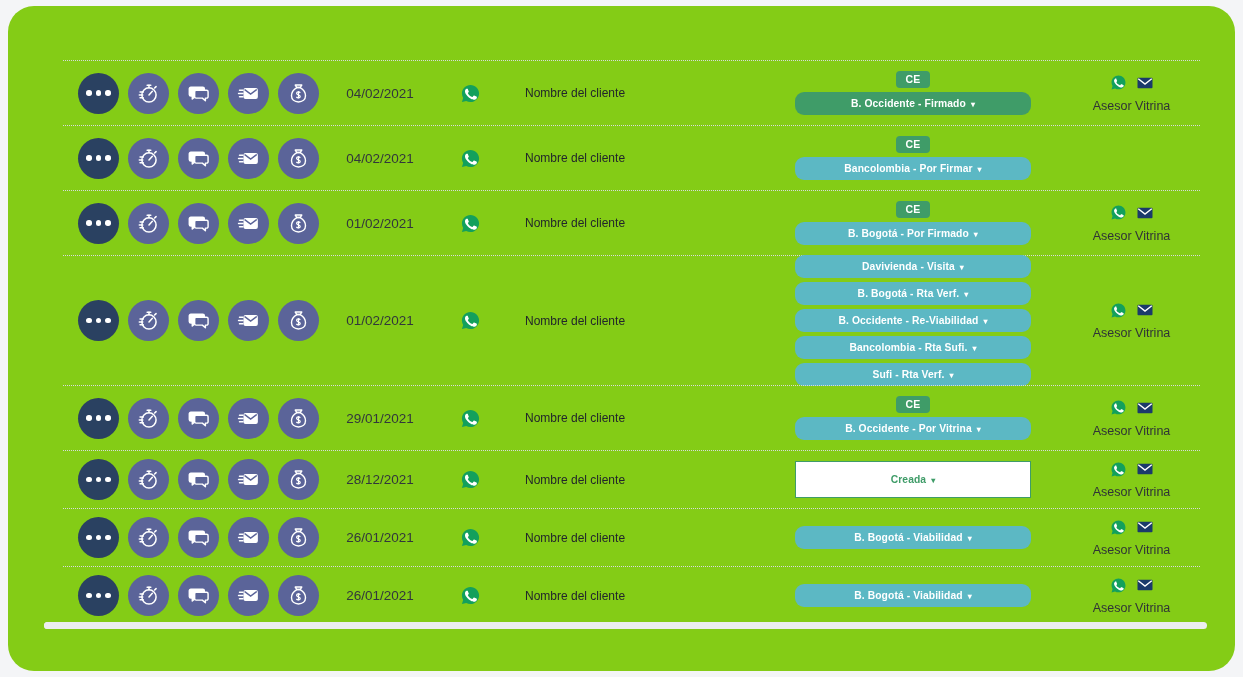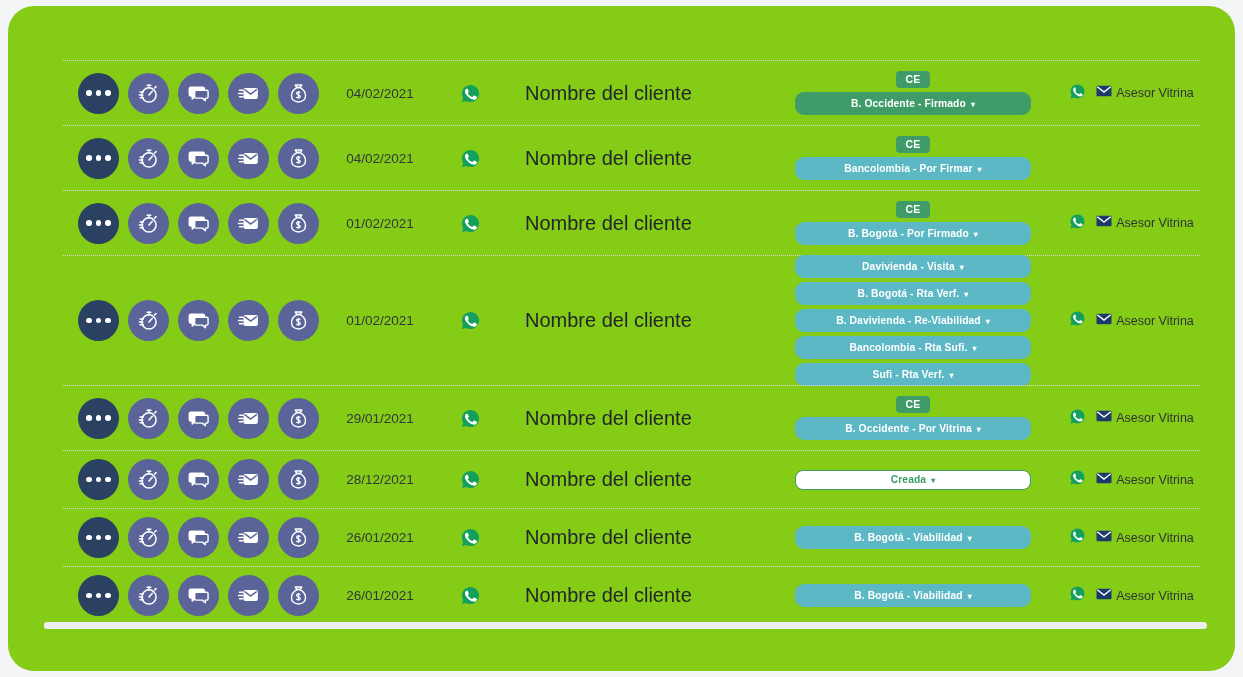--- a/index.html
+++ b/index.html
@@ -78,21 +78,21 @@
     flex: 0 0 62px;
     display: flex;
     justify-content: center;
     align-items: center;
   }
 
   
   .col-name {
     width: 262px;
     flex: 0 0 262px;
-    font-size: 20px;
+    font-size: 12px;
     color: #22262b;
     padding-left: 24px;
   }
 
   
   .col-status {
     width: 300px;
     flex: 0 0 300px;
     display: flex;
     flex-direction: column;
@@ -122,36 +122,36 @@
     color: #ffffff;
     letter-spacing: .1px;
     white-space: nowrap;
   }
   .pill.teal  { background: #5cb8c4; }
   .pill.green { background: #3f9c68; }
   .pill.outline {
     background: #ffffff;
     border: 1px solid #3f9c68;
     color: #3f9c68;
-    height: 20px;
-    border-radius: 8px;
+    height: 37px;
+    border-radius: 0;
     width: 236px;
   }
   .caret {
     margin-left: 5px;
     font-size: 8px;
     line-height: 1;
     transform: translateY(1px);
   }
 
   
   .col-advisor {
     flex: 1 1 auto;
     display: flex;
-    flex-direction: row;
+    flex-direction: column;
     align-items: center;
     justify-content: center;
     gap: 3px;
   }
   .advisor-icons {
     display: flex;
     align-items: center;
     gap: 9px;
   }
   .advisor-name {
@@ -431,21 +431,21 @@
         <div class="col-status">
           <div class="pill teal">
             <span>Davivienda - Visita</span>
             <span class="caret">▾</span>
           </div>
           <div class="pill teal">
             <span>B. Bogotá - Rta Verf.</span>
             <span class="caret">▾</span>
           </div>
           <div class="pill teal">
-            <span>B. Davivienda - Re-Viabilidad</span>
+            <span>B. Occidente - Re-Viabilidad</span>
             <span class="caret">▾</span>
           </div>
           <div class="pill teal">
             <span>Bancolombia - Rta Sufi.</span>
             <span class="caret">▾</span>
           </div>
           <div class="pill teal">
             <span>Sufi - Rta Verf.</span>
             <span class="caret">▾</span>
           </div>

